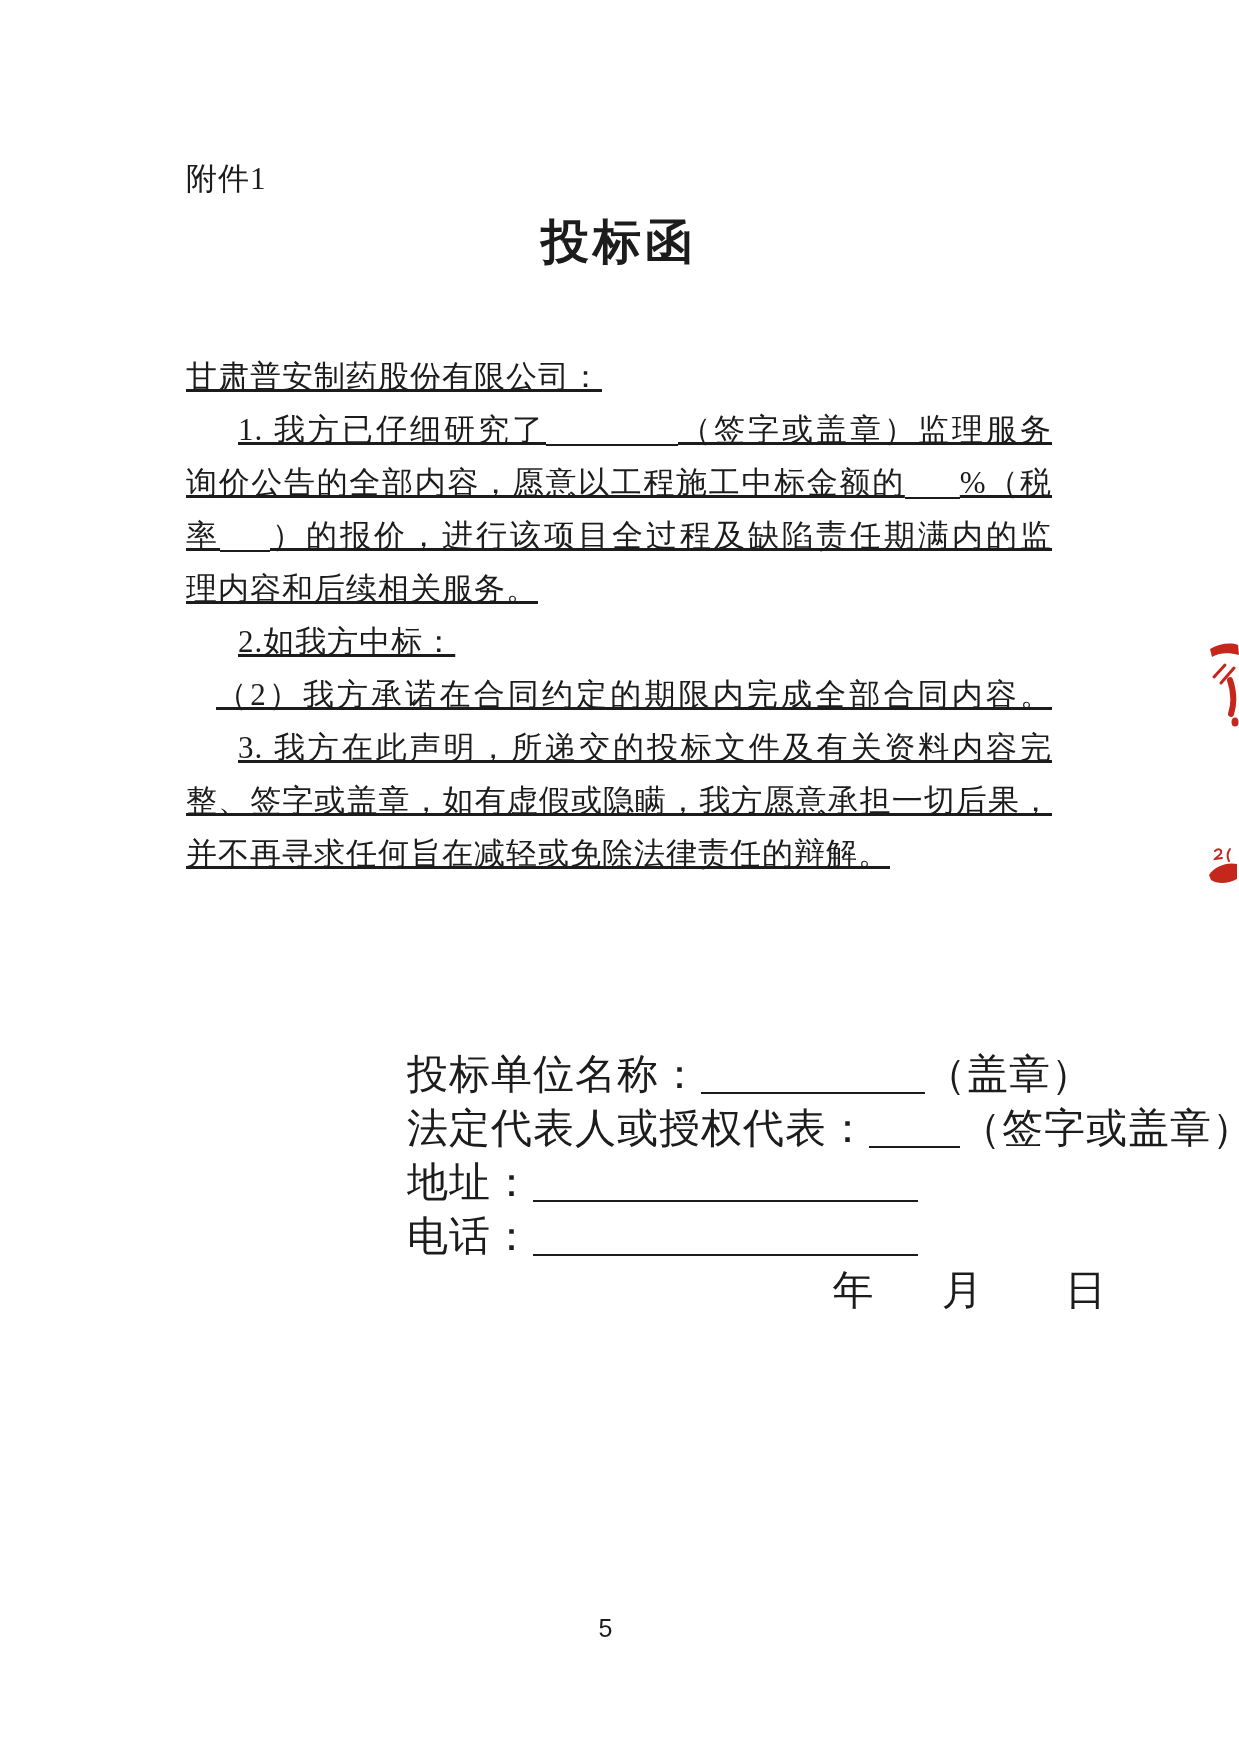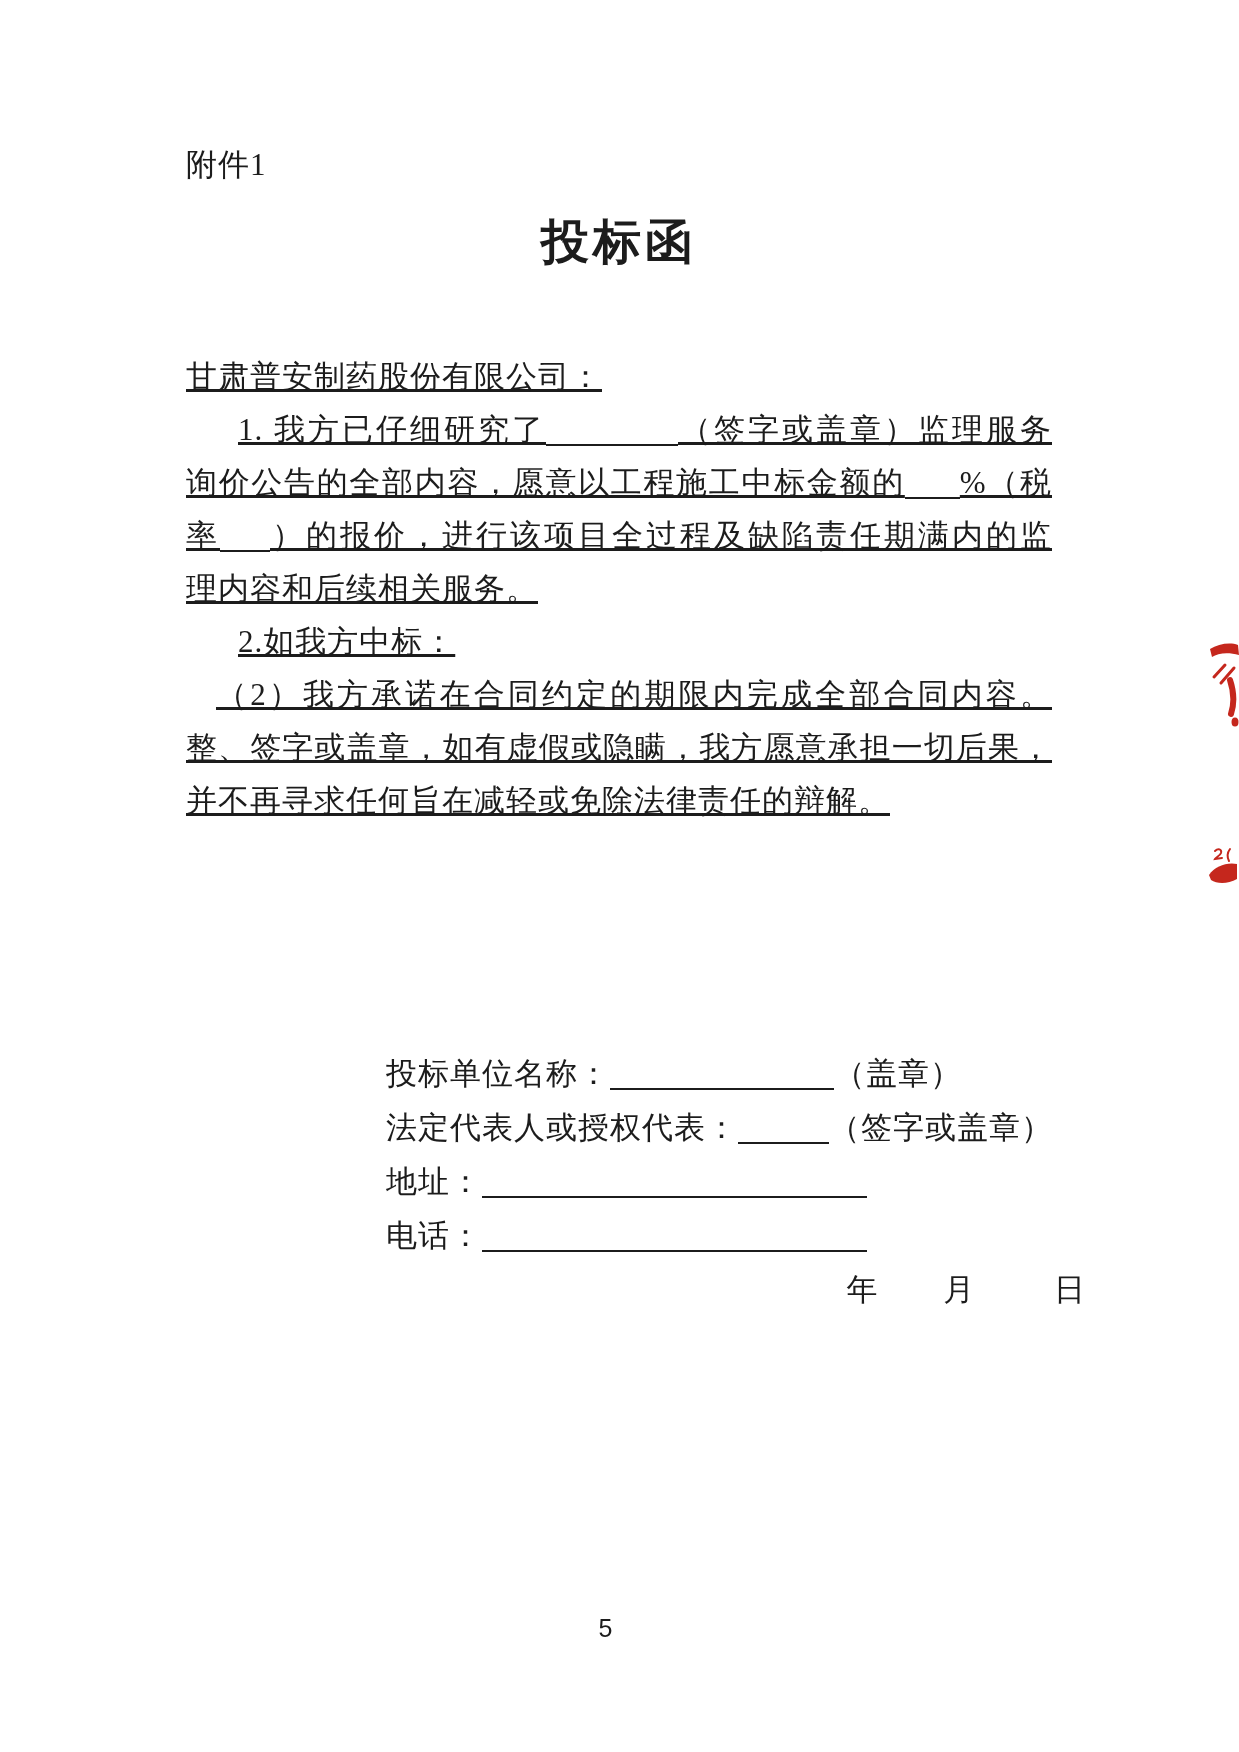--- a/index.html
+++ b/index.html
@@ -14,21 +14,21 @@
     width: 1239px;
     height: 1752px;
     background: var(--paper);
     color: var(--ink);
     font-family: "Liberation Serif", "DejaVu Serif", serif;
     overflow: hidden;
   }
   .attachment {
     position: absolute;
     left: 186px;
-    top: 144px;
+    top: 158px;
     font-size: 31px;
     letter-spacing: 1px;
   }
   .title {
     position: absolute;
     left: 186px;
     top: 210px;
     width: 866px;
     text-align: center;
     font-size: 48px;
@@ -55,24 +55,24 @@
     text-align-last: justify;
   }
   .blank {
     display: inline-block;
     height: 1em;
     border-bottom: 2px solid var(--ink);
     vertical-align: -6px;
   }
   .signature {
     position: absolute;
-    left: 386px;
+    left: 407px;
     top: 1047px;
     width: 700px;
-    font-size: 31px;
+    font-size: 41px;
     letter-spacing: 1px;
   }
   .sig-row {
     height: 54px;
     line-height: 54px;
     white-space: nowrap;
   }
   .date-row {
     height: 54px;
     line-height: 54px;
@@ -106,20 +106,21 @@
 
   <div class="body">
     <div class="line">甘肃普安制药股份有限公司：</div>
     <div>
         <div class="line justify" style="padding-left: 52px;"><span class="seg">1. 我方已仔细研究了</span><span class="blank" style="width: 132px;"></span><span class="seg">（签字或盖章）监理服务</span></div>
         <div class="line justify"><span class="seg">询价公告的全部内容，愿意以工程施工中标金额的</span><span class="blank" style="width: 55px;"></span><span class="seg">%（税</span></div>
         <div class="line justify"><span class="seg">率</span><span class="blank" style="width: 50px;"></span><span class="seg">）的报价，进行该项目全过程及缺陷责任期满内的监</span></div>
         <div class="line"><span class="seg">理内容和后续相关服务。</span></div>
         <div class="line" style="padding-left: 52px;"><span class="seg">2.如我方中标：</span></div>
         <div class="line justify" style="padding-left: 30px;"><span class="seg">（2）我方承诺在合同约定的期限内完成全部合同内容。</span></div>
+        <div class="line justify" style="padding-left: 52px;"><span class="seg">3. 我方在此声明，所递交的投标文件及有关资料内容完</span></div>
         <div class="line justify"><span class="seg">整、签字或盖章，如有虚假或隐瞒，我方愿意承担一切后果，</span></div>
         <div class="line"><span class="seg">并不再寻求任何旨在减轻或免除法律责任的辩解。</span></div>
       </div>
   </div>
 
   <div class="signature">
     <div>
         <div class="sig-row"><span class="seg">投标单位名称：</span><span class="blank" style="width: 224px;"></span><span class="seg">（盖章）</span></div>
         <div class="sig-row"><span class="seg">法定代表人或授权代表：</span><span class="blank" style="width: 91px;"></span><span class="seg">（签字或盖章）</span></div>
         <div class="sig-row"><span class="seg">地址：</span><span class="blank" style="width: 385px;"></span></div>

